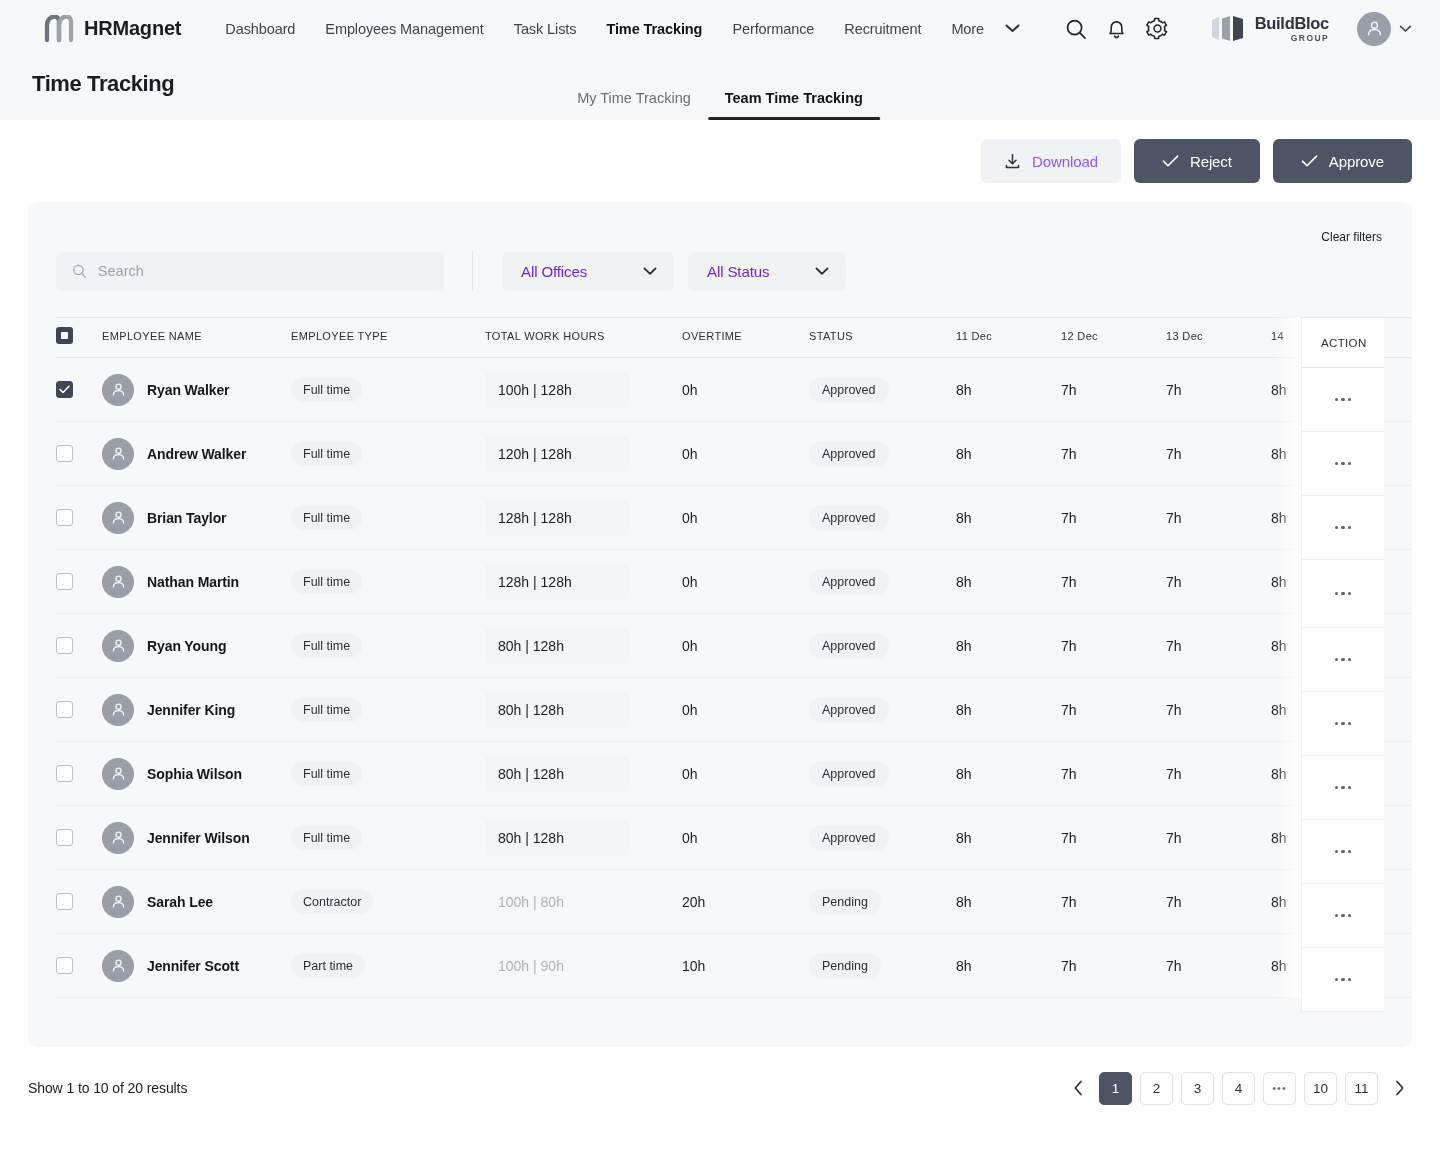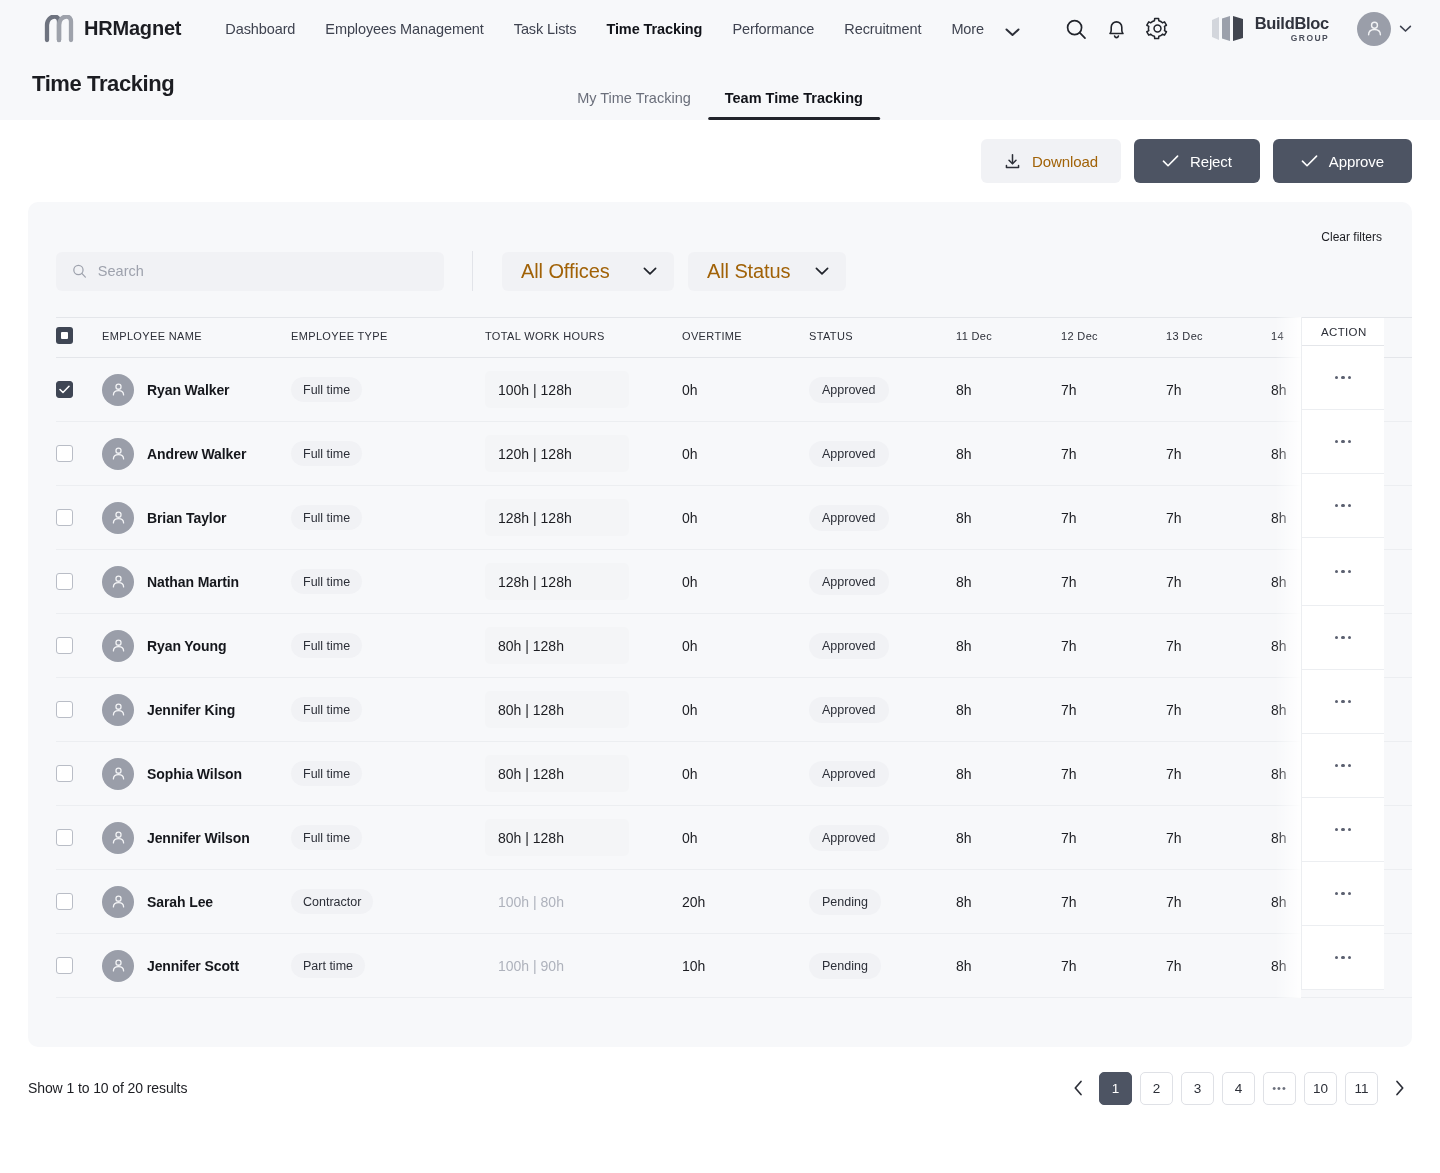--- a/index.html
+++ b/index.html
@@ -21,21 +21,21 @@
   }
   .brand { display: flex; align-items: center; gap: 10px; margin-right: 30px; }
   .brand-mark { width: 30px; height: 28px; display: block; }
   .brand-name { font-size: 20px; font-weight: bold; letter-spacing: -0.2px; color: #1c1d22; }
   .nav-links { display: flex; align-items: center; gap: 30px; margin-left: 14px; }
   .nav-link {
     font-size: 14.5px; color: #3f4350; white-space: nowrap; cursor: pointer;
     letter-spacing: -0.1px;
   }
   .nav-link.active { font-weight: bold; color: #111319; }
-  .nav-more { display: flex; align-items: flex-end; gap: 21px; cursor: pointer; }
+  .nav-more { display: flex; align-items: center; gap: 21px; cursor: pointer; }
   .nav-right {
     margin-left: auto; display: flex; align-items: center; gap: 19px;
   }
   .icon-btn { cursor: pointer; display: flex; align-items: center; justify-content: center; }
   .corp-logo { display: flex; align-items: center; gap: 9px; margin: 0 9px 0 22px; }
   .corp-bars { display: flex; align-items: flex-end; gap: 2px; height: 26px; }
   .corp-text { line-height: 1; }
   .corp-title { font-size: 16.5px; font-weight: bold; color: #30333d; letter-spacing: -0.3px; }
   .corp-sub { font-size: 8.5px; font-weight: bold; color: #4b4f5b; letter-spacing: 1.4px; text-align: right; margin-top: 2px;}
   .avatar-btn { display: flex; align-items: center; gap: 8px; cursor: pointer; }
@@ -70,21 +70,21 @@
     height: 82px; background: #ffffff;
     display: flex; align-items: center; justify-content: flex-end;
     padding: 0 28px; gap: 13px;
   }
   .btn {
     height: 44px; border-radius: 6px; display: flex; align-items: center;
     justify-content: center; gap: 11px; cursor: pointer;
     font-size: 15px; letter-spacing: -0.1px; border: none;
     font-family: inherit;
   }
-  .btn-download { background: #f1f2f5; color: #a16207; padding: 12px 23px; justify-content: space-between; }
+  .btn-download { background: #f1f2f5; color: #8b5cf6; padding: 12px 23px; justify-content: space-between; }
   .btn-dark { background: #4d5463; color: #ffffff; padding: 0 28px; }
 
   
   .panel {
     margin: 0 28px; background: #f7f8fa; border-radius: 10px;
     height: 845px; padding: 0 28px; position: relative; overflow: hidden;
   }
   .clear-filters {
     position: absolute; right: 30px; top: 28px;
     font-size: 12px; color: #1c1d22; cursor: pointer;
@@ -99,21 +99,21 @@
   .search-box input {
     border: none; outline: none; background: transparent; font-size: 14.5px;
     color: #1c1d22; font-family: inherit; width: 100%;
   }
   .search-box input::placeholder { color: #9ea2ad; }
   .filter-divider { width: 1px; height: 40px; background: #e2e4e9; margin: 0 29px 0 28px; }
   .select {
     height: 39px; background: #f1f2f5; border-radius: 6px;
     display: flex; align-items: center; justify-content: space-between;
     padding: 0 17px 0 19px; cursor: pointer; margin-right: 14px;
-    font-size: 20px; color: #a16207; letter-spacing: -0.1px;
+    font-size: 15px; color: #6d28d9; letter-spacing: -0.1px;
   }
   .sel-offices { width: 172px; }
   .sel-depts { width: 188px; }
   .sel-status { width: 158px; }
   .sel-emptype { width: 292px; margin-right: 0; }
 
   
   .table-wrap { margin-top: 26px; position: relative; }
   table { border-collapse: collapse; width: 1326px; table-layout: fixed; }
   thead th {
@@ -171,21 +171,21 @@
   }
   .dots { display: flex; gap: 3px; align-items: center; justify-content: center; cursor: pointer; }
   .dots b { width: 3.4px; height: 3.4px; border-radius: 50%; background: #5b6070; display: block; }
 
   
   .action-col {
     position: absolute; top: 0; right: 0; width: 83px; background: #ffffff;
     border-left: 1px solid #eceef1;
   }
   .action-head {
-    height: 29px; border-top: 1px solid #e4e6ea; border-bottom: 1px solid #e4e6ea;
+    height: 51px; border-top: 1px solid #e4e6ea; border-bottom: 1px solid #e4e6ea;
     font-size: 11.5px; letter-spacing: 0.35px; color: #2c2f38;
     display: flex; align-items: center; padding-left: 19px;
   }
   .action-cell {
     border-bottom: 1px solid #eceef1; display: flex; align-items: center;
     justify-content: center;
   }
   .table-fade {
     position: absolute; top: 0; right: 83px; width: 26px; height: 100%;
     background: linear-gradient(to right, rgba(255,255,255,0), rgba(255,255,255,0.95));

